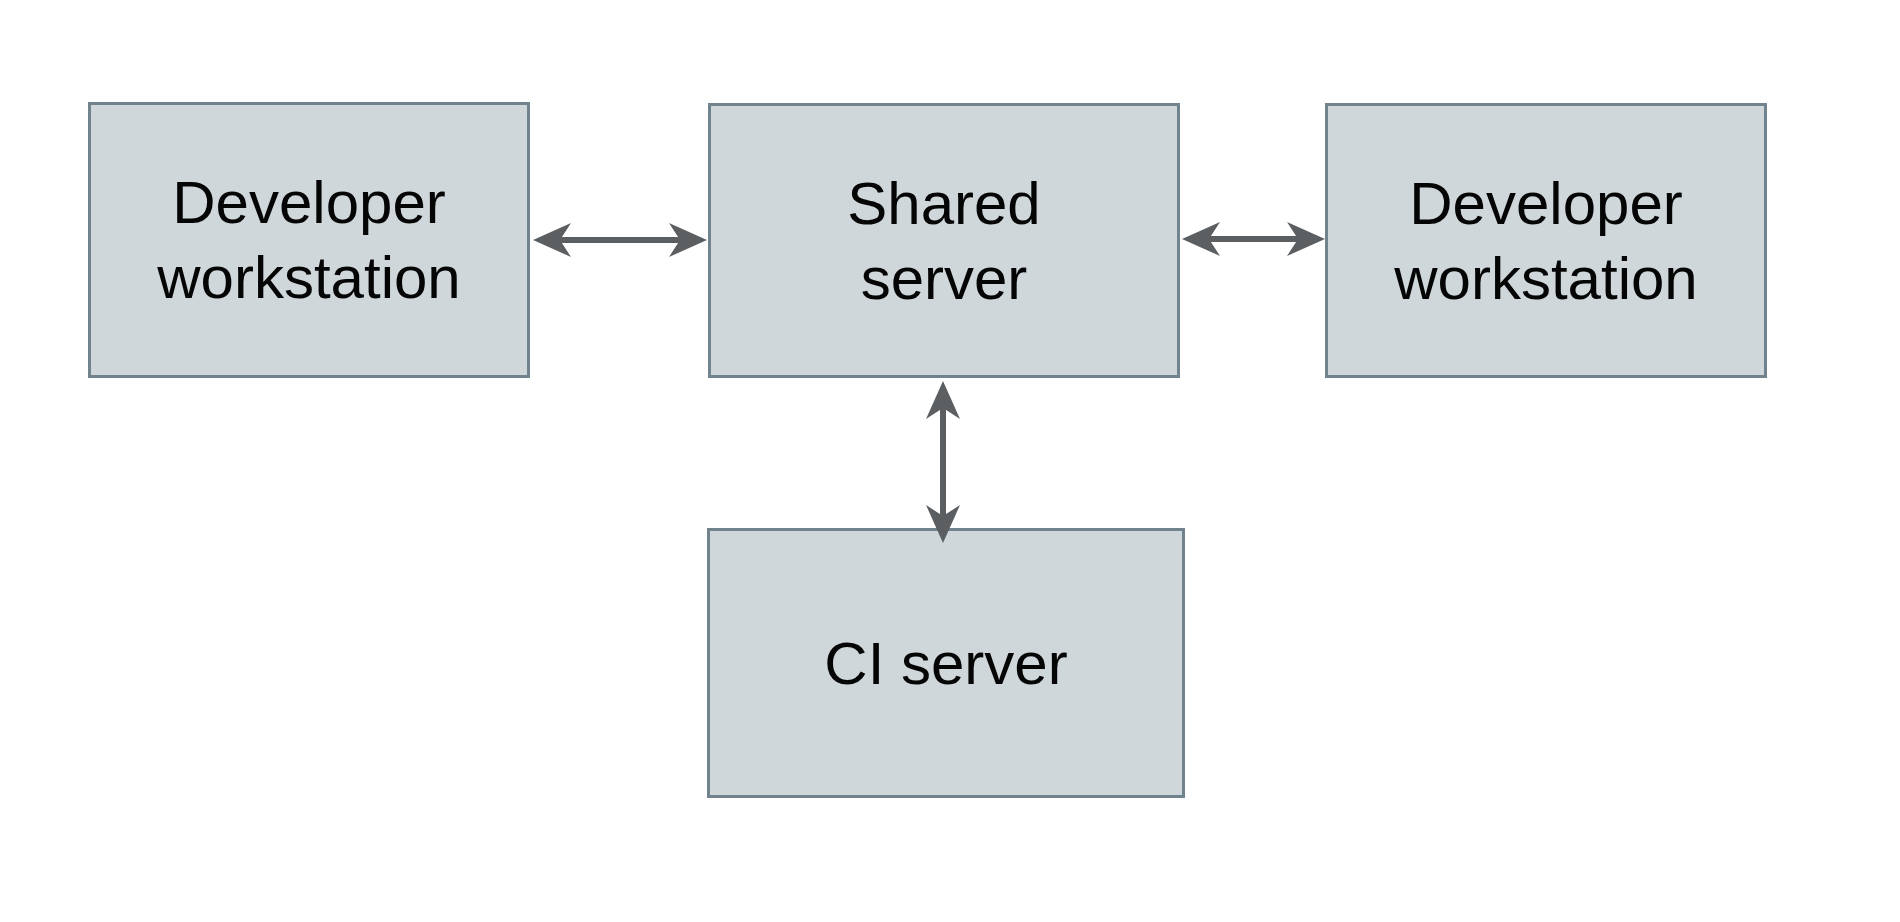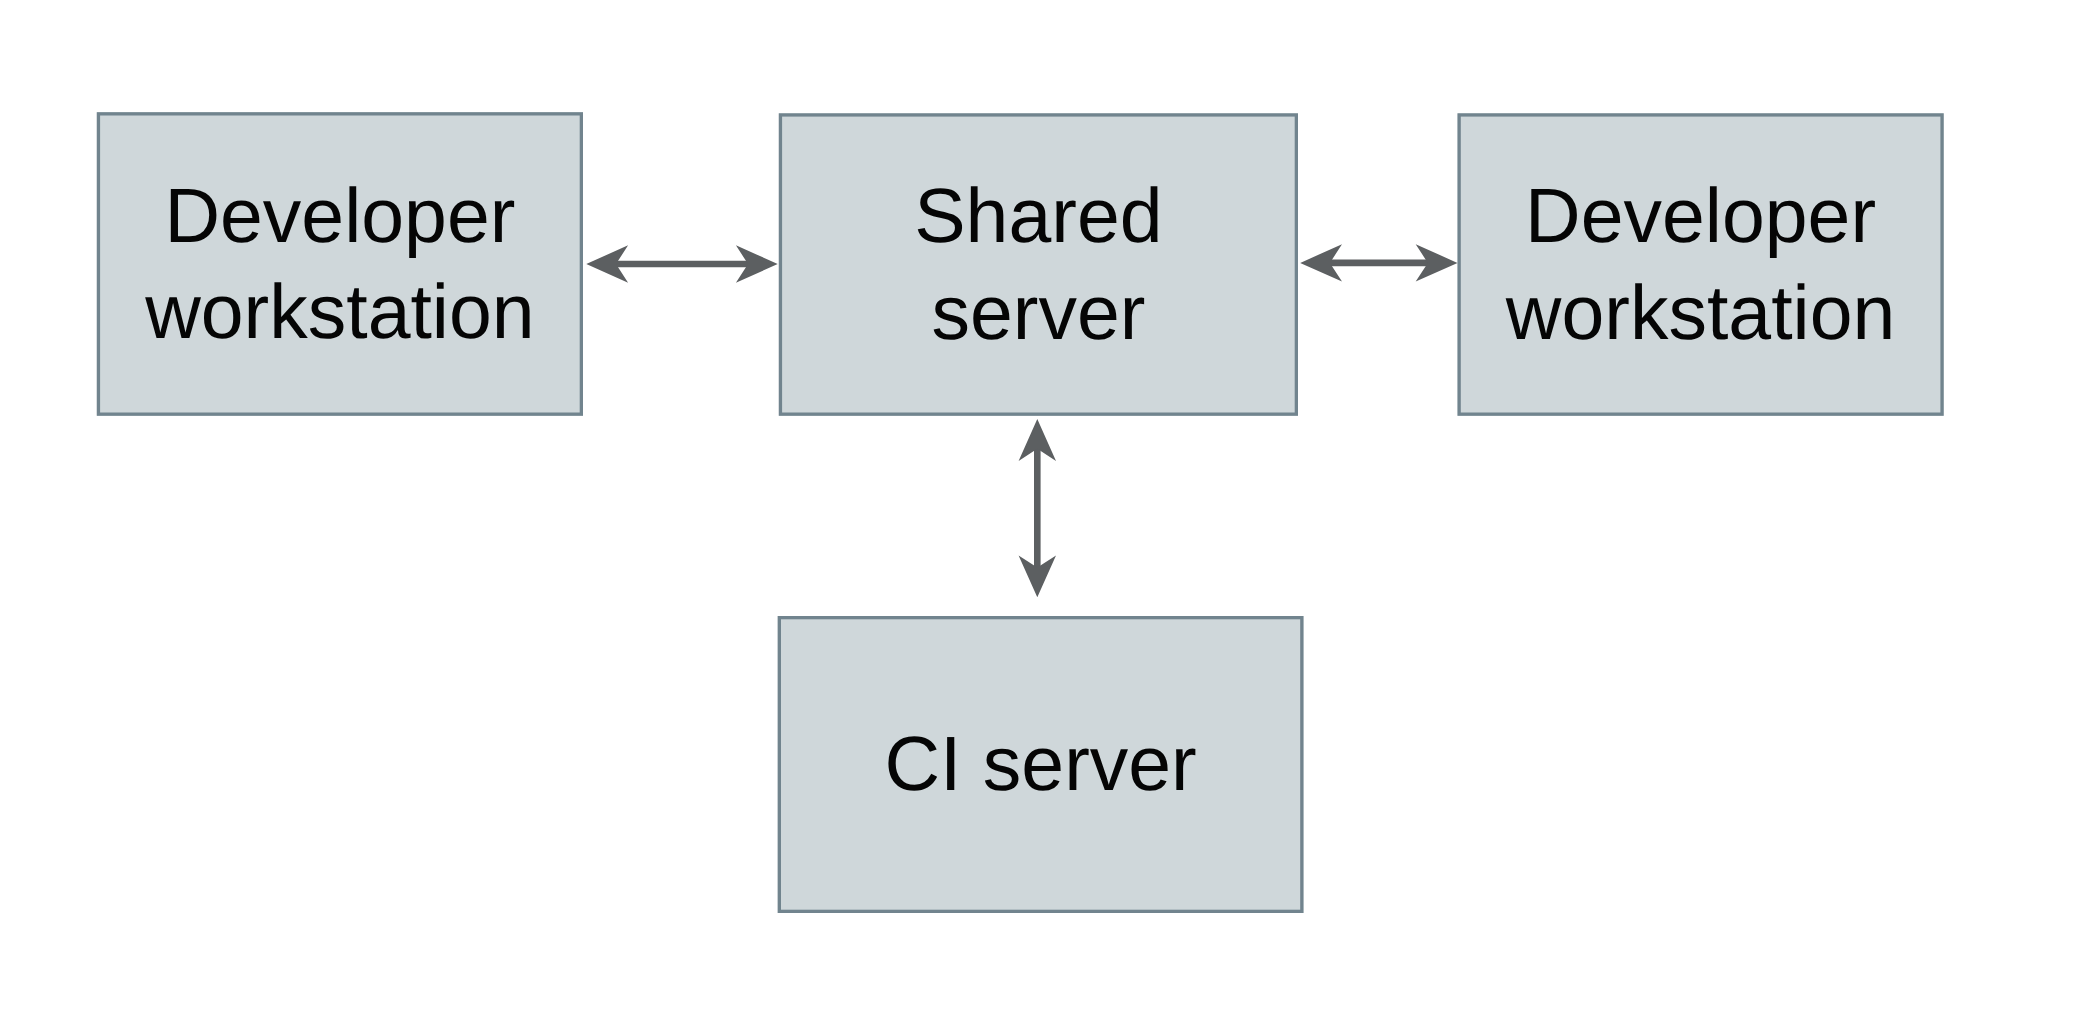--- a/index.html
+++ b/index.html
@@ -19,30 +19,30 @@
     position: absolute;
     background: #cfd7da;
     border: 3px solid #71848e;
     box-sizing: border-box;
     display: flex;
     align-items: center;
     justify-content: center;
     text-align: center;
   }
   .node-label {
-    font-size: 70px;
+    font-size: 60px;
     line-height: 1.25;
     color: #050505;
     white-space: pre-line;
     letter-spacing: 0px;
   }
   #node-dev-left   { left: 88px;   top: 102px; width: 442px; height: 276px; }
   #node-cache      { left: 708px;  top: 103px; width: 472px; height: 275px; }
   #node-dev-right  { left: 1325px; top: 103px; width: 442px; height: 275px; }
-  #node-ci         { left: 707px;  top: 560px; width: 478px; height: 270px; }
+  #node-ci         { left: 707px;  top: 528px; width: 478px; height: 270px; }
   .arrow-layer {
     position: absolute;
     left: 0; top: 0;
     width: 1900px;
     height: 922px;
     pointer-events: none;
   }
 </style>
 </head>
 <body>

